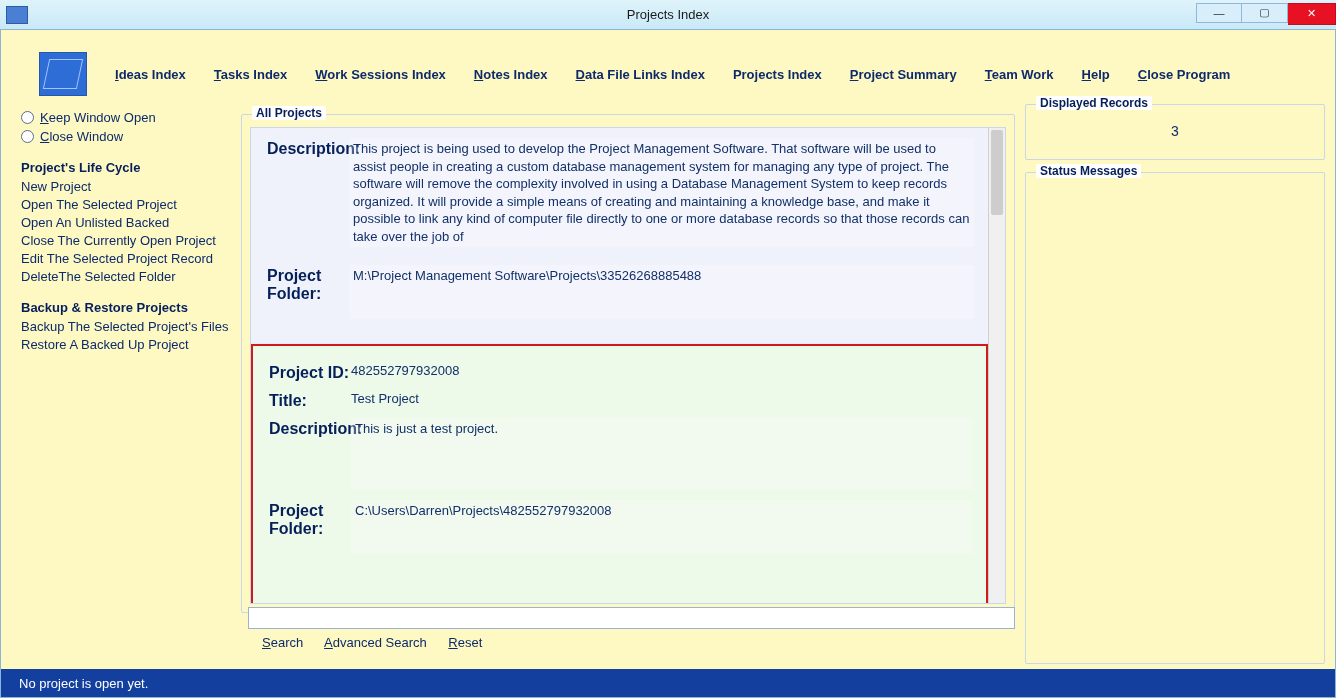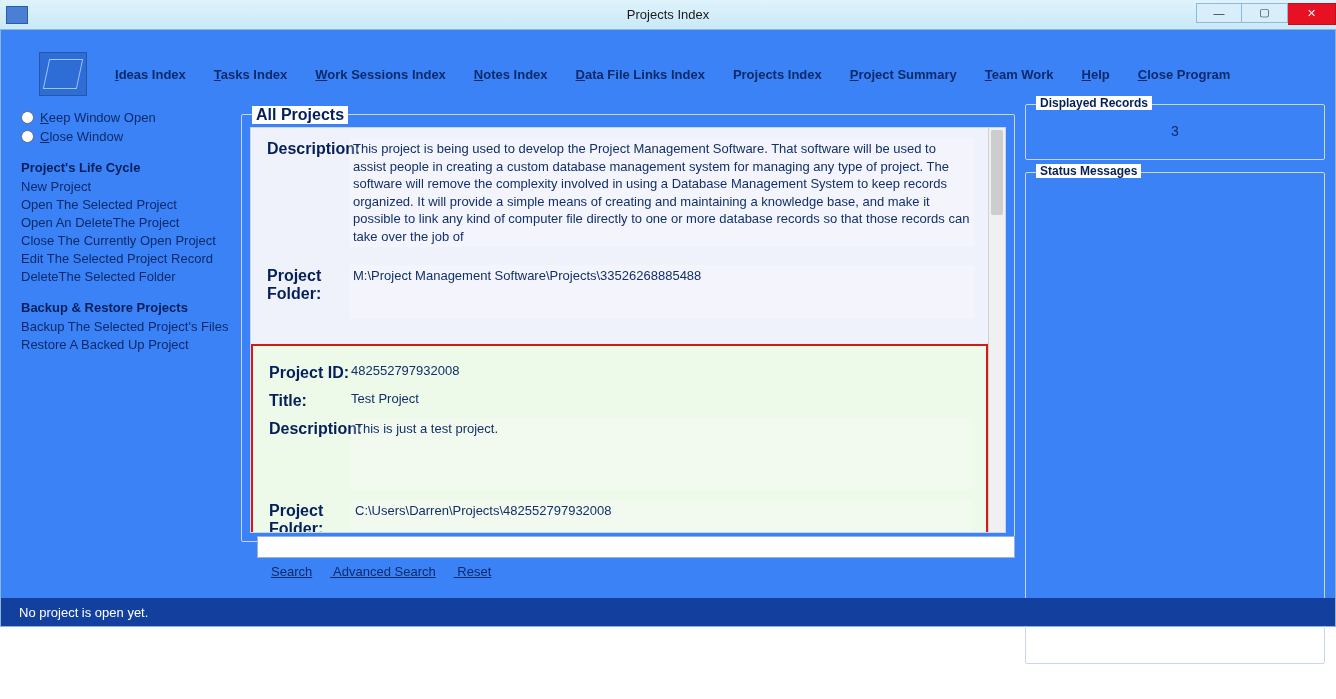--- a/index.html
+++ b/index.html
@@ -13,21 +13,21 @@
     position: relative;
   }
   .titlebar .sysicon { width: 22px; height: 18px; margin-left: 6px; background: #4a7fd4; border:1px solid #2a5ca8; }
   .titlebar .title { position:absolute; width:100%; text-align:center; color:#1a1a1a; font-size:13px; pointer-events:none;}
   .win-controls { margin-left: auto; display:flex; }
   .win-btn { width:46px; height:20px; border:1px solid #8fb8d9; background:#d9eefb; display:flex; align-items:center; justify-content:center; margin-top:-2px; color:#2c2c2c; font-size:11px;}
   .win-btn.close { background:#e81123; border-color:#bf0f1d; color:#fff; width:48px; height:22px; }
   .win-btn + .win-btn { border-left: none; }
 
   
-  .outer { border: 1px solid #8db6d6; border-top:none; height: 597px; position:relative; background:#3b82f6;}
+  .outer { border: 1px solid #8db6d6; border-top:none; height: 668px; position:relative; background:#fef9c3;}
   .content { position:absolute; inset:0; padding:0; }
 
   
   .menubar {
     display:flex; align-items:center; gap:28px; padding: 14px 18px 0 38px;
     height:74px;
   }
   .logo { width:48px; height:44px; background:#2e6cd6; border:1px solid #2457aa; position:relative; }
   .logo::after{content:""; position:absolute; inset:6px; border:1px solid #9ec4ff; transform:skewX(-12deg); }
   .menu-item { color:#0d2a6b; font-weight:bold; font-size:13px; cursor:pointer; white-space:nowrap; }
@@ -41,40 +41,40 @@
 
   
   .radio-row { display:flex; align-items:center; gap:6px; margin-bottom:4px; color:#0d2a6b;}
   .radio { width:13px; height:13px; border:1px solid #5a6b8f; border-radius:50%; background:#fff;}
   .radio-label .ul { text-decoration: underline; }
   .sidebar h4 { margin:16px 0 4px 0; font-size:13px; color:#051f5a; font-weight:bold; }
   .sidebar a.link { display:block; color:#0d2a6b; text-decoration:none; margin:3px 0; font-size:13px;}
 
   
   .groupbox { border:1px solid #c9d6eb; border-radius:2px; position:relative; padding:12px 8px 8px 8px; margin-top:10px;}
-  .groupbox > .legend { position:absolute; top:-9px; left:10px; background:#fff; padding:0 4px; color:#051f5a; font-weight:bold; font-size:16px;}
+  .groupbox > .legend { position:absolute; top:-9px; left:10px; background:#fff; padding:0 4px; color:#051f5a; font-weight:bold; font-size:12px;}
 
   
   .projects-wrap { position:absolute; top:0; bottom:64px; left:0; right:0; }
   .projects-group { height:100%; }
   .scrollpane { position:absolute; top:12px; left:8px; right:8px; bottom:8px; border:1px solid #c9d6eb; overflow:hidden; }
   .scroll-content { position:absolute; inset:0 17px 0 0; overflow:hidden; background:#fff;}
   .scrollbar { position:absolute; top:0; right:0; bottom:0; width:17px; background:#f0f0f0; border-left:1px solid #d0d0d0;}
   .scrollbar .thumb { position:absolute; left:2px; right:2px; top:2px; height:85px; background:#cdcdcd; border-radius:2px;}
 
   .card { padding:10px 14px 16px 16px; border-bottom:1px solid #e7eef9; background:#f0f2fb;}
   .card.selected { background:#edf9e9; border:2px solid #d11a1a; margin:0px; padding:16px 14px 80px 16px;}
   .field-row { display:flex; align-items:flex-start; margin-bottom:8px; }
   .field-label { width:82px; flex:0 0 82px; font-weight:bold; color:#051f5a; font-size:16px; padding-top:2px;}
   .field-value { flex:1; color:#123069; font-size:13px; line-height:1.35; }
   .field-box { background:rgba(255,255,255,0.28); padding:2px 4px; min-height:60px; }
   .field-box.short { min-height: auto; }
 
   
-  .search-area { position:absolute; bottom:0; left:16px; right:0; height:60px;text-decoration:underline; }
+  .search-area { position:absolute; bottom:0; left:7px; right:0; height:60px; }
   .search-input { width:100%; height:22px; border:1px solid #9bb2d4; padding:2px 4px; font-size:13px; color:#0d2a6b; background:#fff; }
   .search-links { margin-top:6px; padding-left:14px;}
   .search-links a { color:#0d2a6b; font-size:13px; text-decoration:none; margin-right:18px; }
   .search-links a .ul { text-decoration: underline; }
 
   
   .disp-box { border:1px solid #c9d6eb; border-radius:2px; position:relative; padding:18px 8px 8px 8px; text-align:center; height:56px;}
   .disp-box .legend { position:absolute; top:-9px; left:10px; background:#fff; padding:0 4px; color:#051f5a; font-weight:bold; font-size:12px;}
   .disp-val { font-size:14px; color:#0d2a6b;}
   .status-box { border:1px solid #c9d6eb; border-radius:2px; position:relative; margin-top:12px; height:492px; }
@@ -121,21 +121,21 @@
           <span class="radio-label"><span class="ul">K</span><span>eep Window Open</span></span>
         </div>
         <div class="radio-row">
           <div class="radio"></div>
           <span class="radio-label"><span class="ul">C</span><span>lose Window</span></span>
         </div>
 
         <h4>Project's Life Cycle</h4>
         <a class="link">New Project</a>
         <a class="link">Open The Selected Project</a>
-        <a class="link">Open An DeleteThe Project</a>
+        <a class="link">Open An Unlisted Backed</a>
         <a class="link">Close The Currently Open Project</a>
         <a class="link">Edit The Selected Project Record</a>
         <a class="link">DeleteThe Selected Folder</a>
 
         <h4>Backup &amp; Restore Projects</h4>
         <a class="link">Backup The Selected Project's Files</a>
         <a class="link">Restore A Backed Up Project</a>
       </div>
 
       <div class="center">

